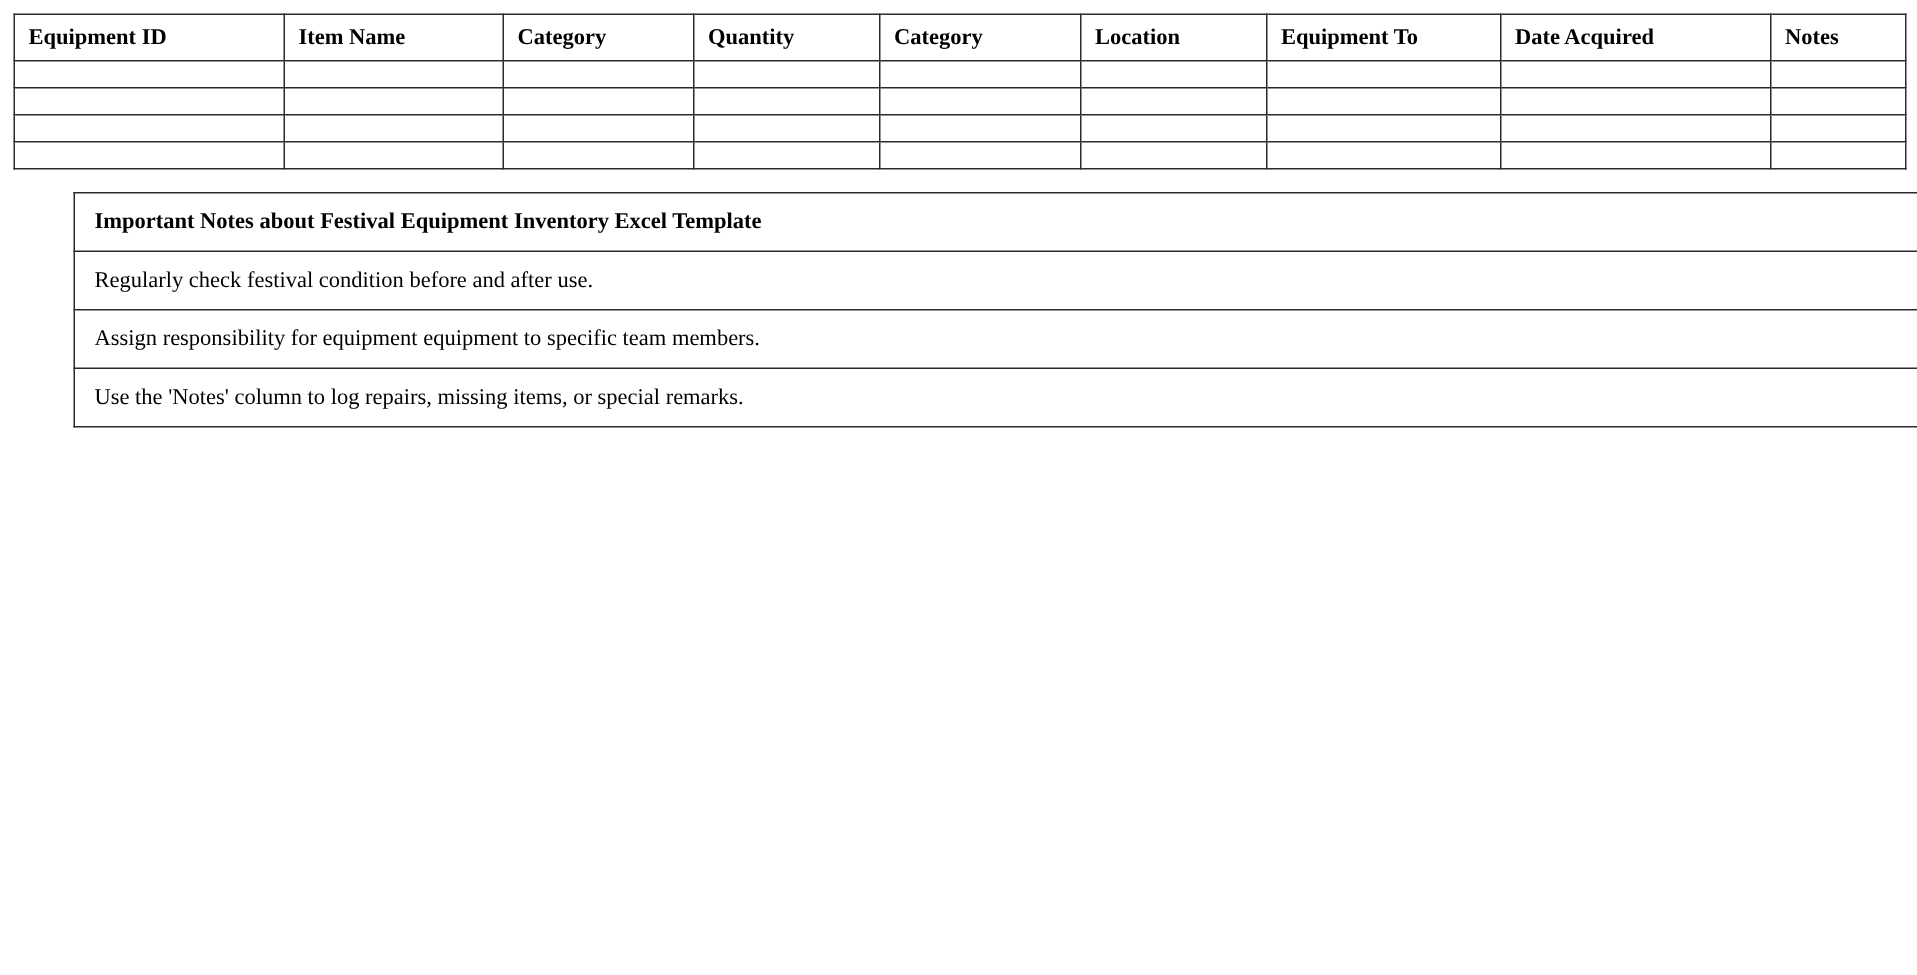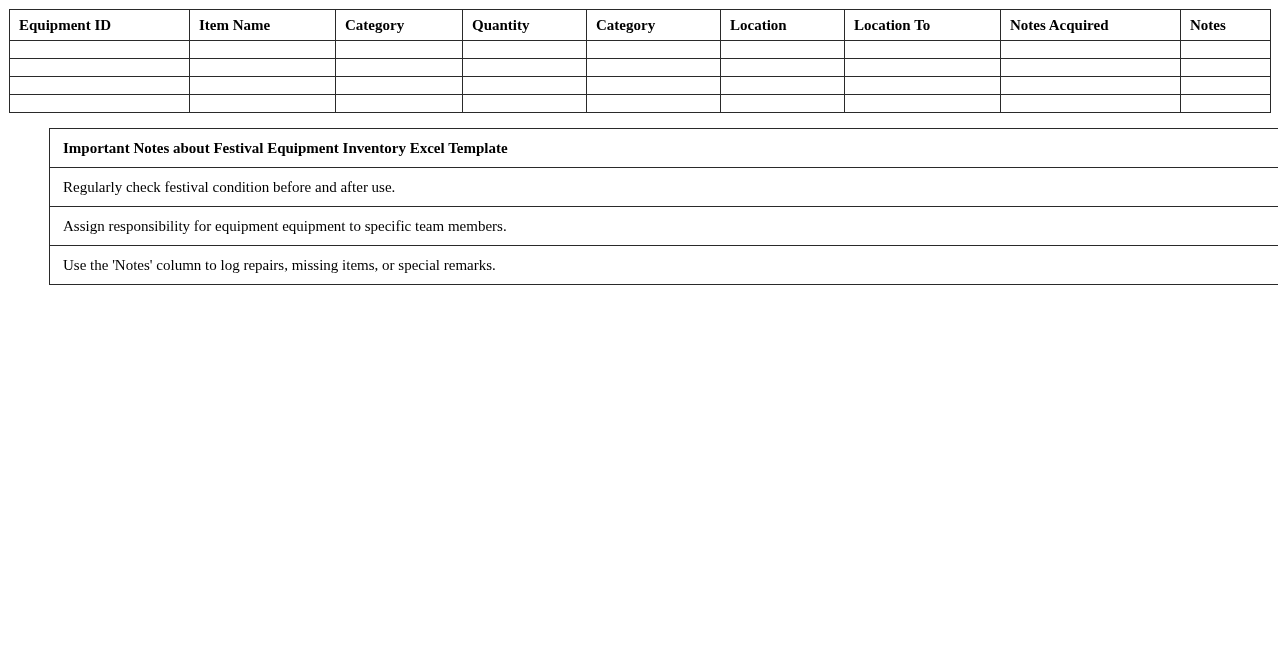--- a/index.html
+++ b/index.html
@@ -83,22 +83,22 @@
       <col style="width:90px">
     </colgroup>
     <thead>
       <tr>
         <th>Equipment ID</th>
         <th>Item Name</th>
         <th>Category</th>
         <th>Quantity</th>
         <th>Category</th>
         <th>Location</th>
-        <th>Location To</th>
-        <th>Notes Acquired</th>
+        <th>Equipment To</th>
+        <th>Date Acquired</th>
         <th>Notes</th>
       </tr>
     </thead>
     <tbody>
       <tr>
         <td></td>
         <td></td>
         <td></td>
         <td></td>
         <td></td>

